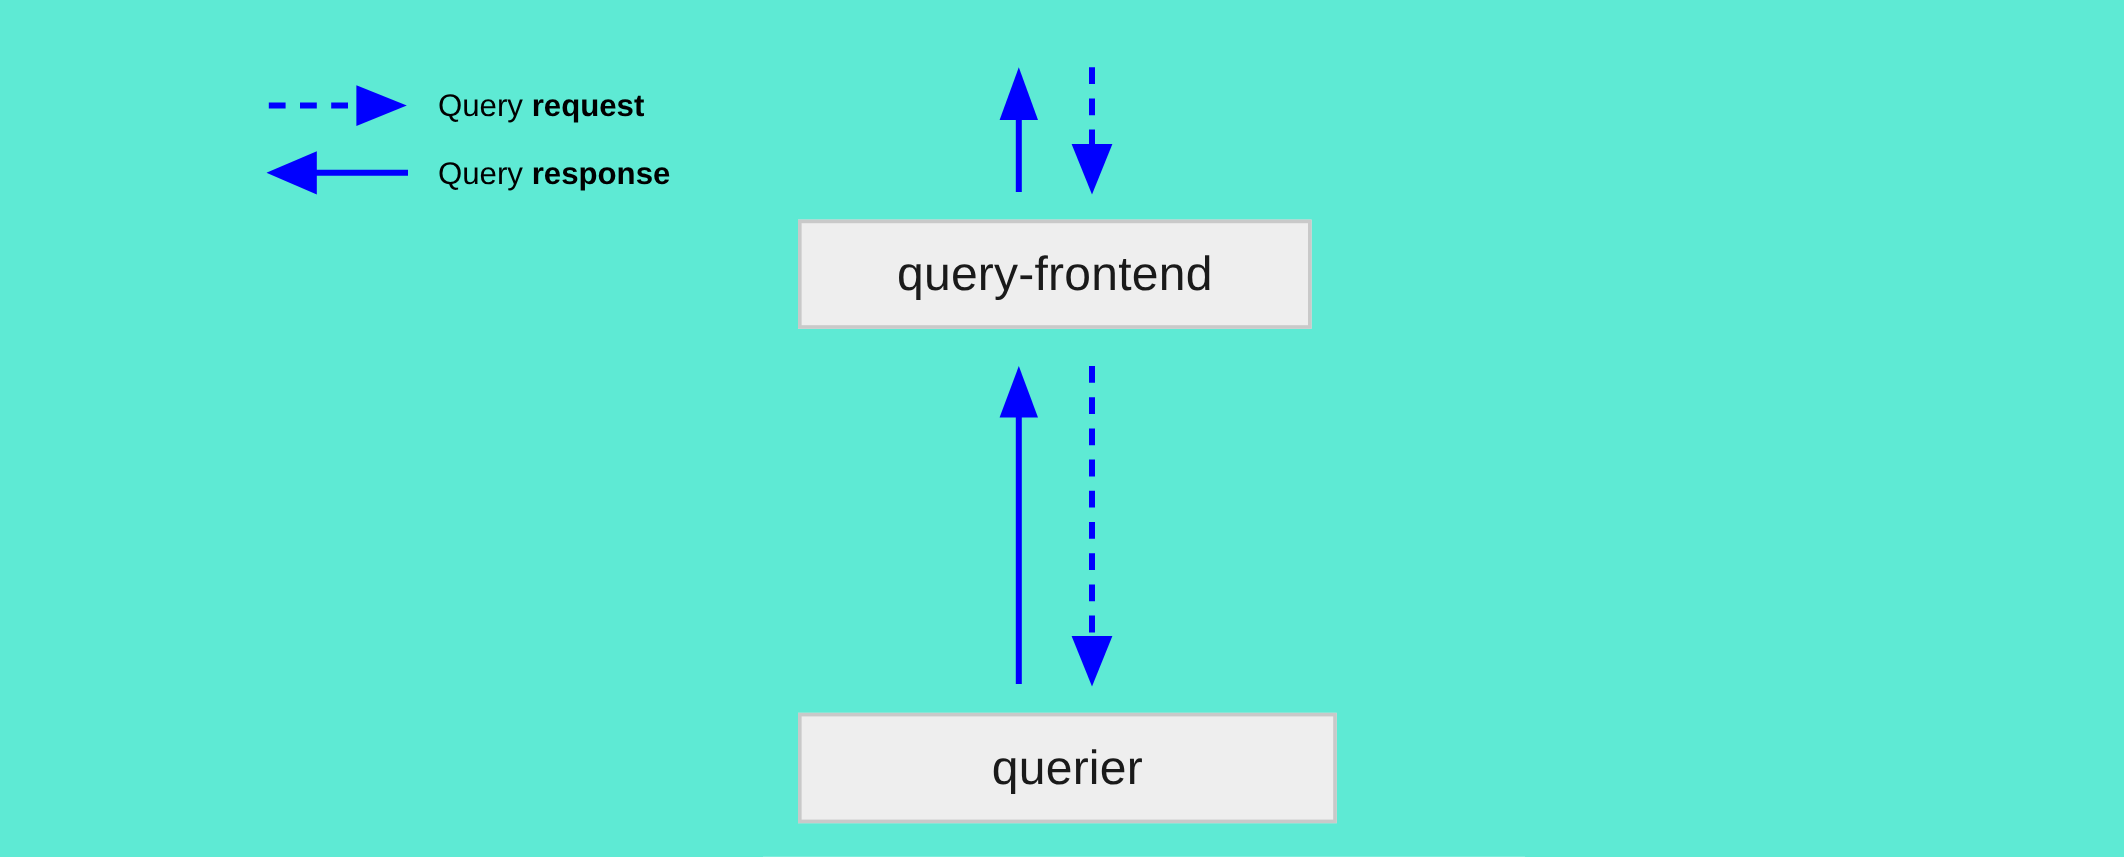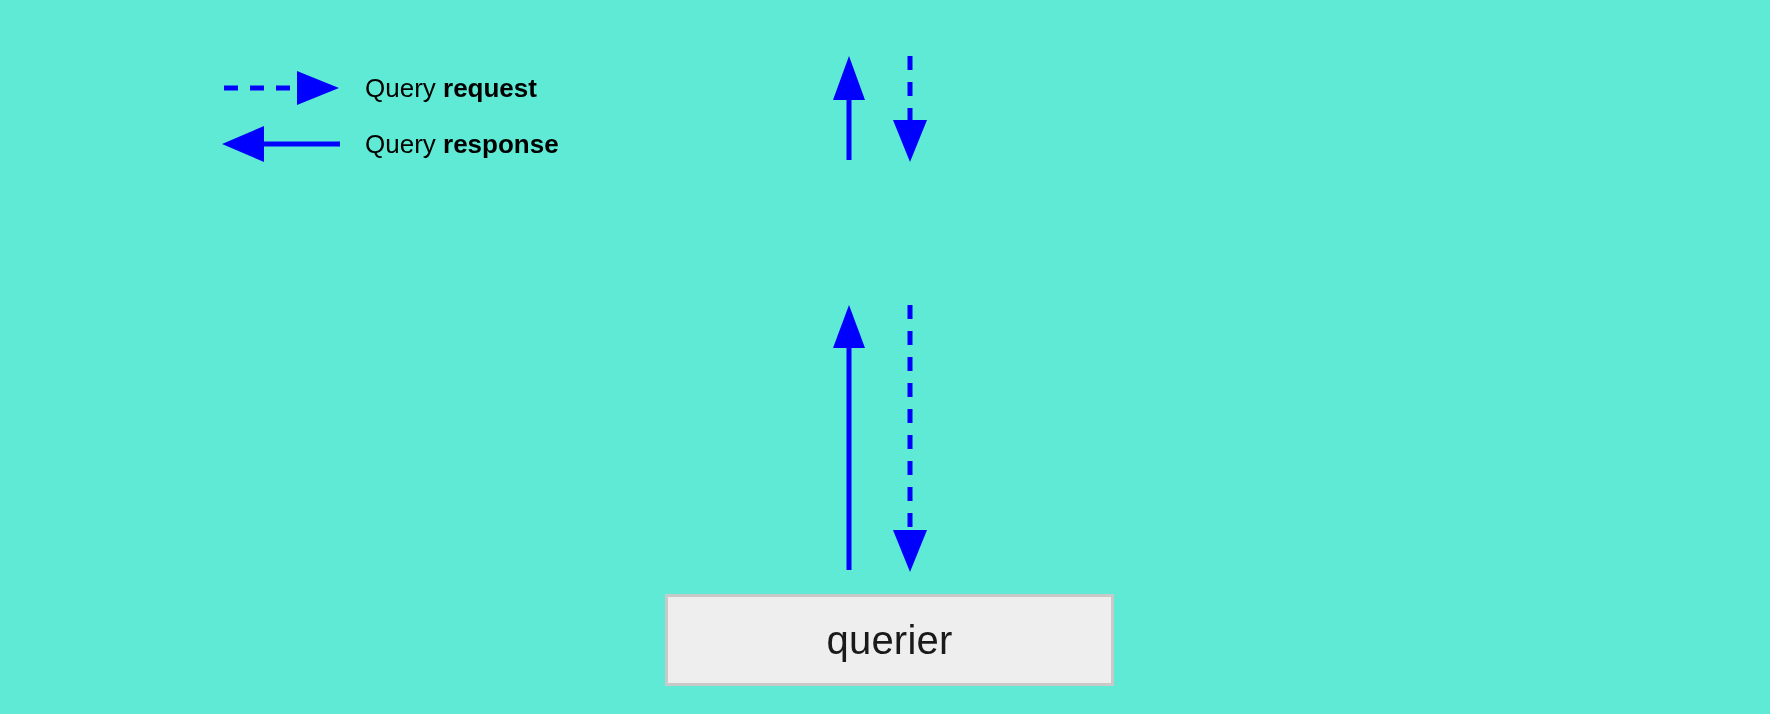--- a/index.html
+++ b/index.html
@@ -134,18 +134,21 @@
       <span class="legend-glyph">
         <svg width="143" height="40" viewBox="0 0 143 40" xmlns="http://www.w3.org/2000/svg">
           <line x1="30" y1="20" x2="118" y2="20" stroke="#0000ff" stroke-width="5"></line>
           <polygon points="0,20 42,2 42,38" fill="#0000ff"></polygon>
         </svg>
       </span>
       <span class="legend-label"><span class="lw-regular">Query </span><span class="lw-bold">response</span></span>
     </div>
   </div>
 
+  <div class="node-box" id="node-query-frontend">
+    <span class="node-label">query-frontend</span>
+  </div>
 
   <div class="node-box" id="node-querier">
     <span class="node-label">querier</span>
   </div>
 
 </div>
 
 </body></html>

